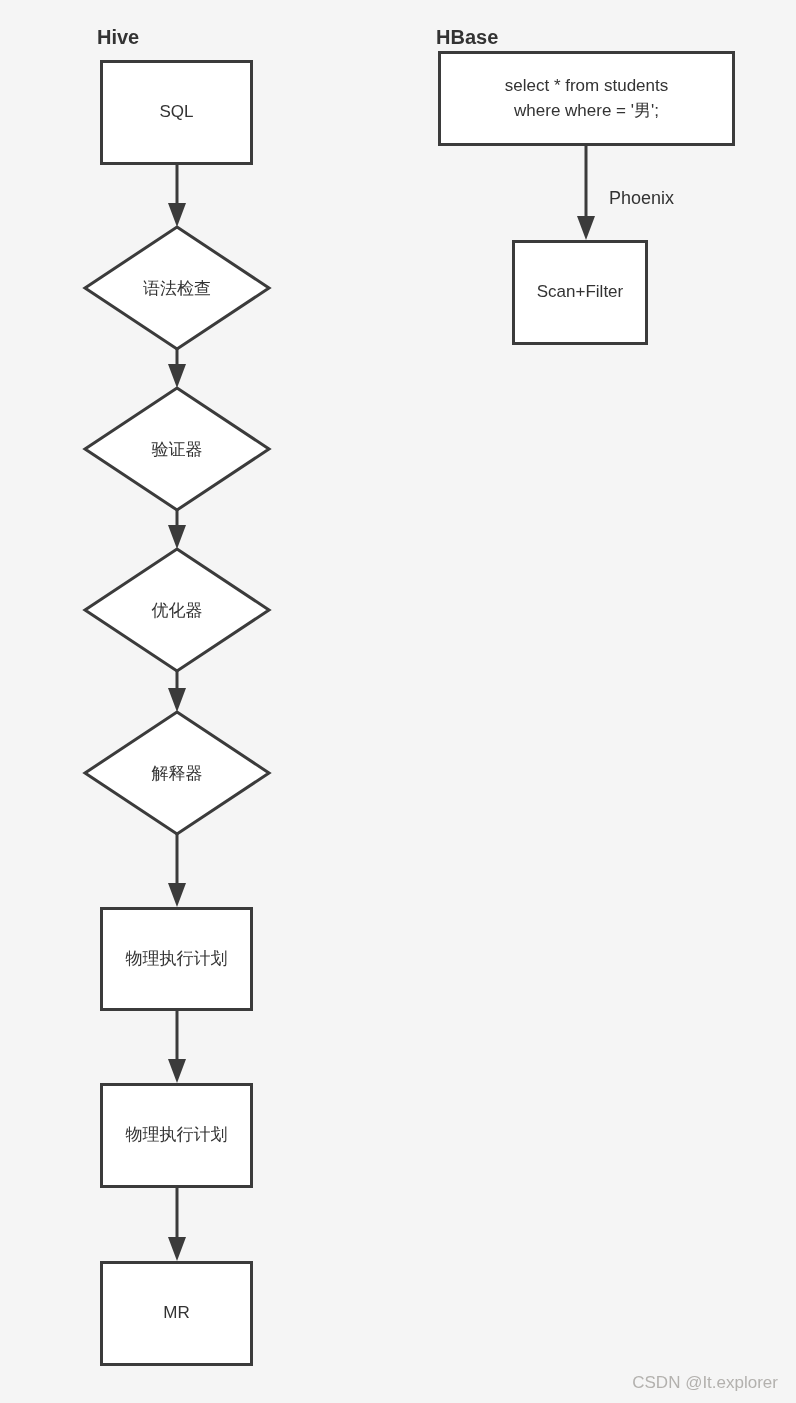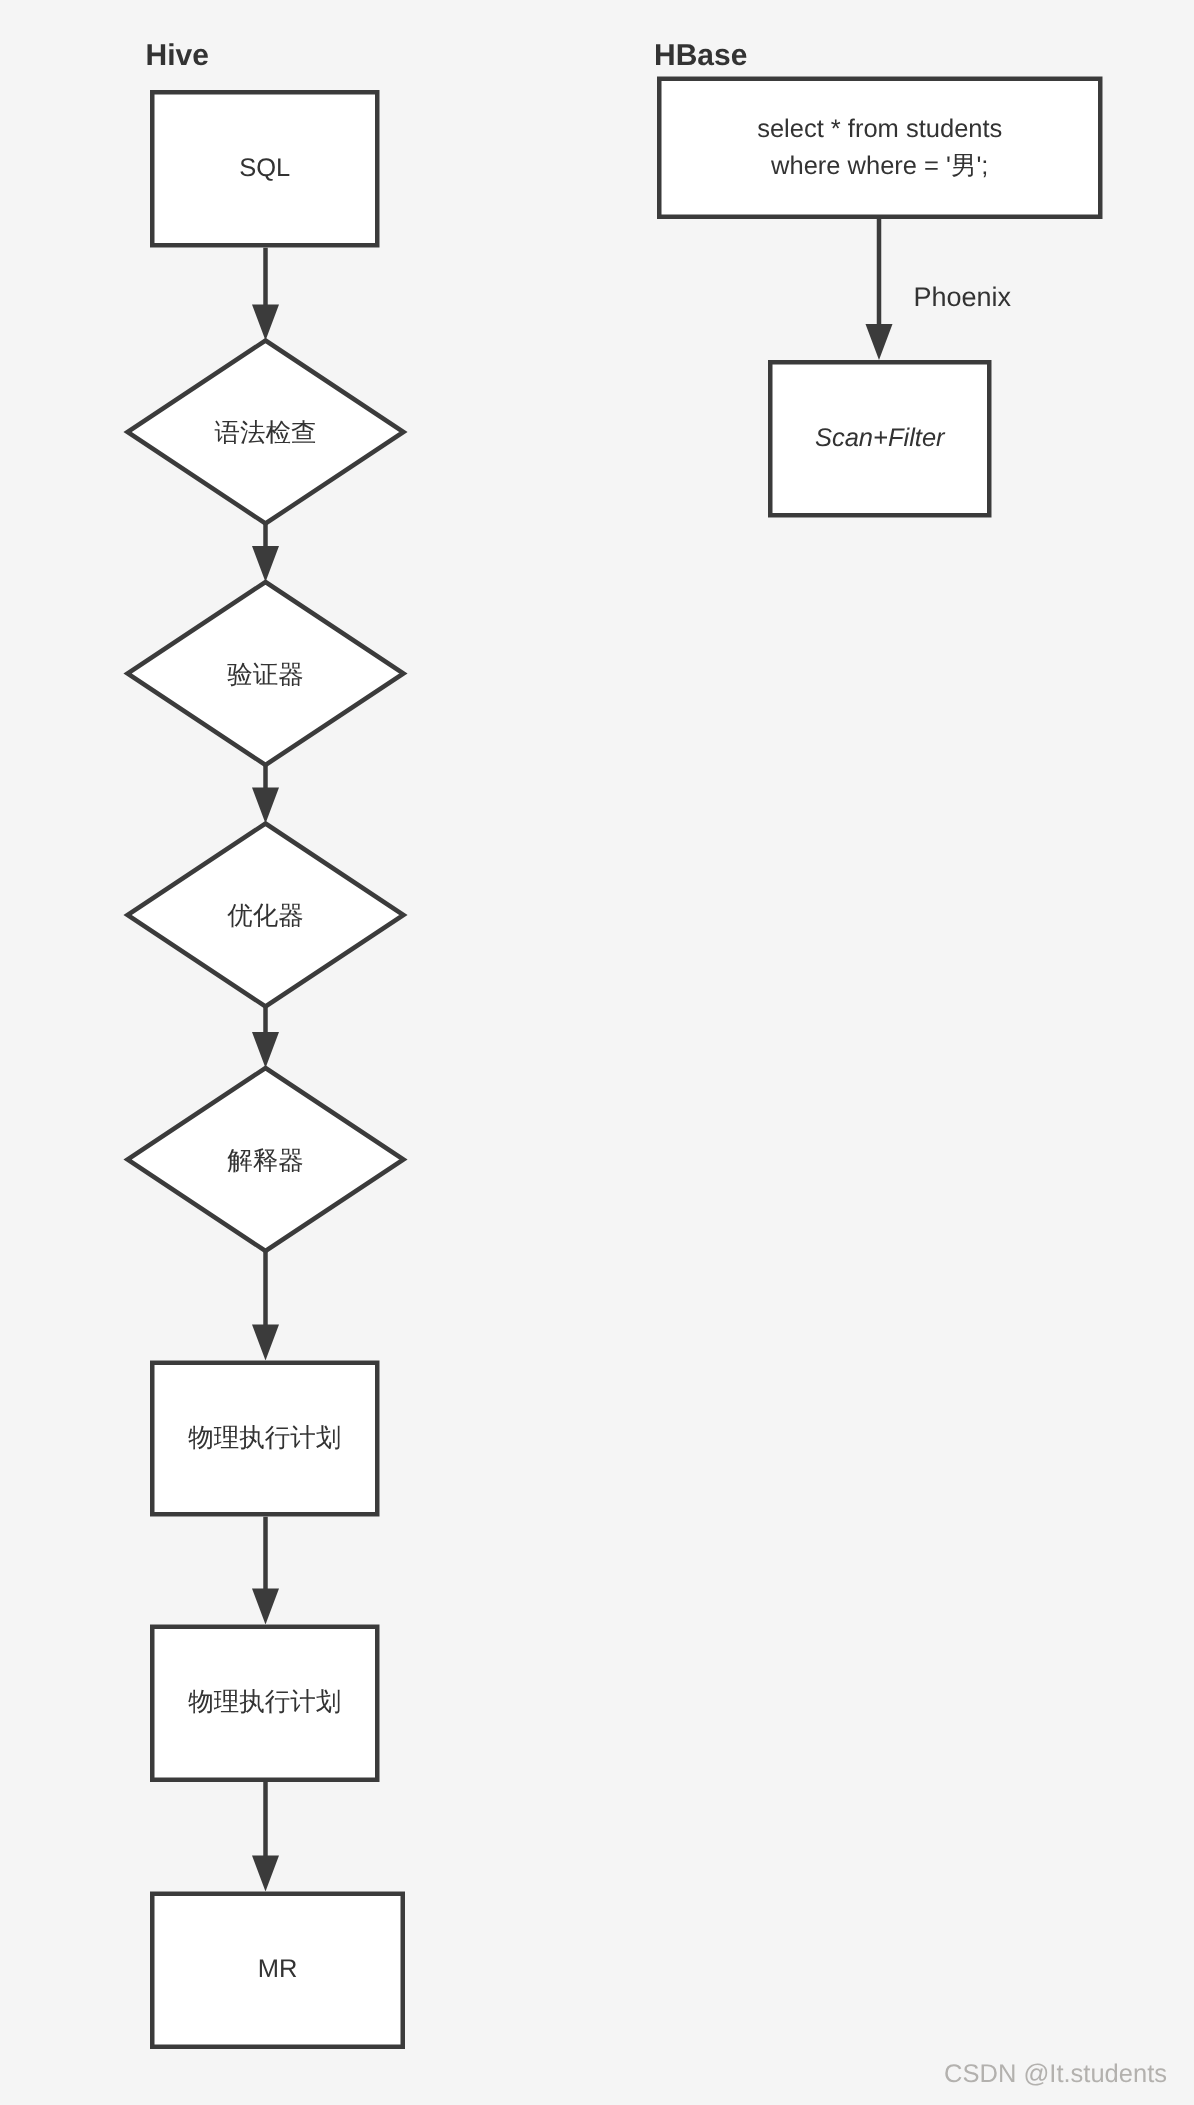--- a/index.html
+++ b/index.html
@@ -67,23 +67,23 @@
   
   .hive-title{left:97px;top:26px;width:160px;}
   .hbase-title{left:436px;top:26px;width:300px;}
   .node-sql{left:100px;top:60px;width:153px;height:105px;}
   .label-syntax{left:85px;top:258px;width:184px;height:60px;}
   .label-validator{left:85px;top:419px;width:184px;height:60px;}
   .label-optimizer{left:85px;top:580px;width:184px;height:60px;text-align:center;}
   .label-interpreter{left:85px;top:743px;width:184px;height:60px;}
   .node-logical{left:100px;top:907px;width:153px;height:104px;}
   .node-physical{left:100px;top:1083px;width:153px;height:105px;}
-  .node-mr{left:100px;top:1261px;width:170px;height:105px;}
+  .node-mr{left:100px;top:1261px;width:153px;height:105px;}
   .node-hbase-query{left:438px;top:51px;width:297px;height:95px;}
-  .node-scan-filter{left:512px;top:240px;width:149px;height:105px;font-style:italic;}
+  .node-scan-filter{left:512px;top:240px;width:136px;height:105px;}
   .label-phoenix{left:609px;top:188px;}
 </style>
 </head>
 <body>
 
 <div class="canvas">
 
   <svg class="layer">
 
     <g>
@@ -149,15 +149,15 @@
 
   <div class="node-rect node-hbase-query">
     <span>select * from students
 where where = '男';</span>
   </div>
   <div class="edge-label label-phoenix">Phoenix</div>
   <div class="node-rect node-scan-filter">
     <span>Scan+Filter</span>
   </div>
 
-  <div class="watermark">CSDN @It.students</div>
+  <div class="watermark">CSDN @It.explorer</div>
 
 </div>
 
 </body></html>

